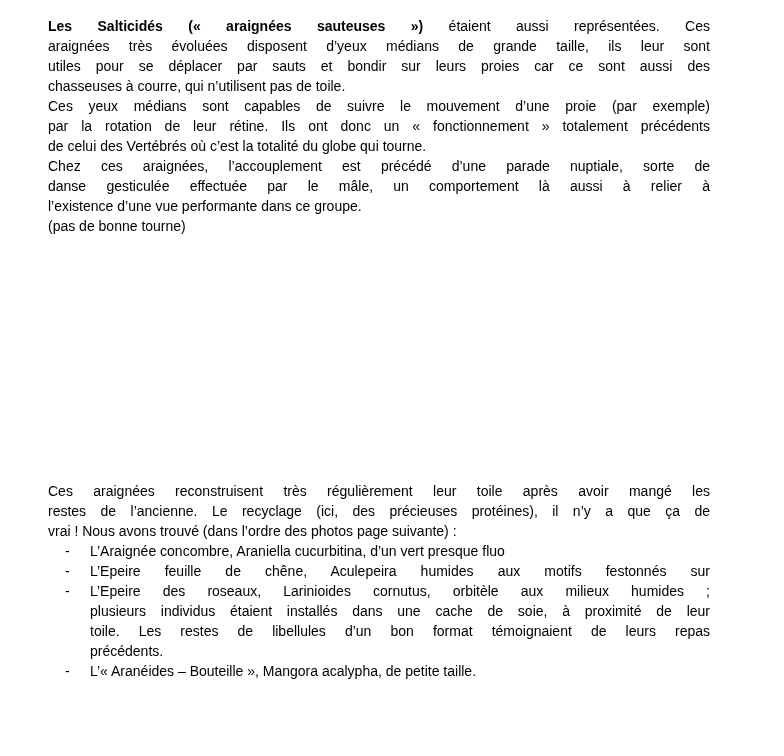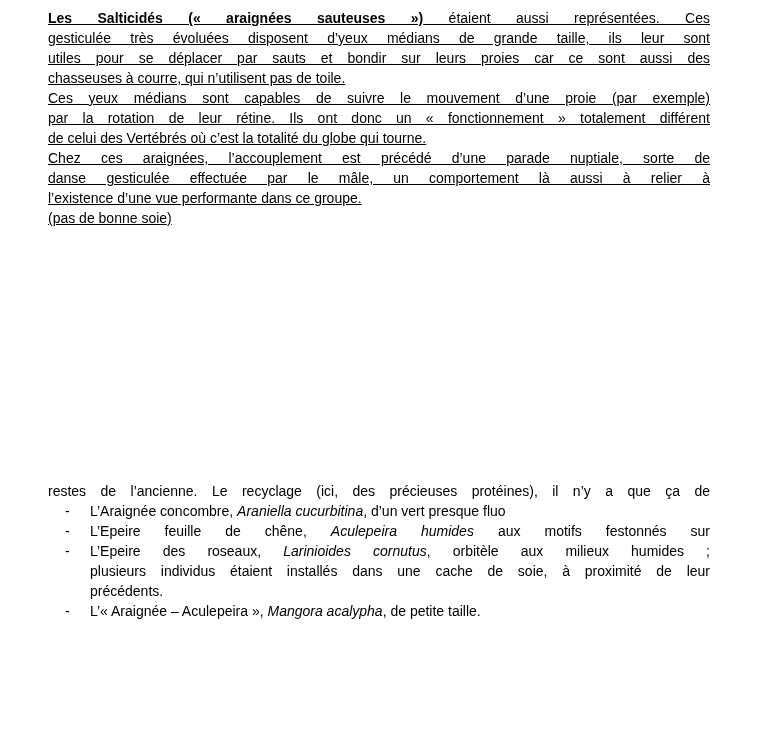--- a/index.html
+++ b/index.html
@@ -15,85 +15,88 @@
     color: #000000;
     font-family: "Liberation Sans", sans-serif;
     font-size: 14px;
     overflow: hidden;
   }
   .block {
     position: absolute;
     left: 48px;
     width: 662px;
   }
-  #block-salticides { top: 8px; text-decoration: underline; }
+  #block-salticides { top: 16px; }
   #block-araneides  { top: 481px; }
   .para { margin: 0; }
   .line {
     line-height: 20px;
     text-align: justify;
     text-align-last: justify;
   }
   .line.last { text-align-last: left; }
   .run.b { font-weight: bold; }
-  .run.i { font-style: italic; }
+  .run.i { }
   .list-item {
     position: relative;
     padding-left: 42px;
   }
   .bullet {
     position: absolute;
     left: 17px;
     top: 0;
     line-height: 20px;
   }
 </style>
 </head>
 <body>
 
 <div class="page">
   <div class="block" id="block-salticides">
       <div class="para">
         <div class="line"><span class="run b">Les Salticidés (« araignées sauteuses »)</span><span class="run"> étaient aussi représentées. Ces</span></div>
-        <div class="line"><span class="run">gesticulée très évoluées disposent d’yeux médians de grande taille, ils leur sont</span></div>
+        <div class="line"><span class="run">araignées très évoluées disposent d’yeux médians de grande taille, ils leur sont</span></div>
         <div class="line"><span class="run">utiles pour se déplacer par sauts et bondir sur leurs proies car ce sont aussi des</span></div>
         <div class="line last"><span class="run">chasseuses à courre, qui n’utilisent pas de toile.</span></div>
       </div>
       <div class="para">
         <div class="line"><span class="run">Ces yeux médians sont capables de suivre le mouvement d’une proie (par exemple)</span></div>
-        <div class="line"><span class="run">par la rotation de leur rétine. Ils ont donc un « fonctionnement » totalement différent</span></div>
+        <div class="line"><span class="run">par la rotation de leur rétine. Ils ont donc un « fonctionnement » totalement précédents</span></div>
         <div class="line last"><span class="run">de celui des Vertébrés où c’est la totalité du globe qui tourne.</span></div>
       </div>
       <div class="para">
         <div class="line"><span class="run">Chez ces araignées, l’accouplement est précédé d’une parade nuptiale, sorte de</span></div>
         <div class="line"><span class="run">danse gesticulée effectuée par le mâle, un comportement là aussi à relier à</span></div>
         <div class="line last"><span class="run">l’existence d’une vue performante dans ce groupe.</span></div>
       </div>
       <div class="para">
-        <div class="line last"><span class="run">(pas de bonne soie)</span></div>
+        <div class="line last"><span class="run">(pas de bonne tourne)</span></div>
       </div>
     </div>
   <div class="block" id="block-araneides">
     <div id="araneides-intro">
+        <div class="line"><span class="run">Ces araignées reconstruisent très régulièrement leur toile après avoir mangé les</span></div>
         <div class="line"><span class="run">restes de l’ancienne. Le recyclage (ici, des précieuses protéines), il n’y a que ça de</span></div>
+        <div class="line last"><span class="run">vrai ! Nous avons trouvé (dans l’ordre des photos page suivante) :</span></div>
       </div>
     <div id="araneides-list">
         <div class="list-item">
           <span class="bullet">-</span>
           <div class="line last"><span class="run">L’Araignée concombre, </span><span class="run i">Araniella cucurbitina</span><span class="run">, d’un vert presque fluo</span></div>
         </div>
         <div class="list-item">
           <span class="bullet">-</span>
           <div class="line"><span class="run">L’Epeire feuille de chêne, </span><span class="run i">Aculepeira humides</span><span class="run"> aux motifs festonnés sur</span></div>
         </div>
         <div class="list-item">
           <span class="bullet">-</span>
           <div class="line"><span class="run">L’Epeire des roseaux, </span><span class="run i">Larinioides cornutus</span><span class="run">, orbitèle aux milieux humides ;</span></div>
           <div class="line"><span class="run">plusieurs individus étaient installés dans une cache de soie, à proximité de leur</span></div>
+          <div class="line"><span class="run">toile. Les restes de libellules d’un bon format témoignaient de leurs repas</span></div>
           <div class="line last"><span class="run">précédents.</span></div>
         </div>
         <div class="list-item">
           <span class="bullet">-</span>
-          <div class="line last"><span class="run">L’« Araignée – Aculepeira », </span><span class="run i">Mangora acalypha</span><span class="run">, de petite taille.</span></div>
+          <div class="line last"><span class="run">L’« Aranéides – Bouteille », </span><span class="run i">Mangora acalypha</span><span class="run">, de petite taille.</span></div>
         </div>
       </div>
   </div>
 </div>
 
 </body></html>

